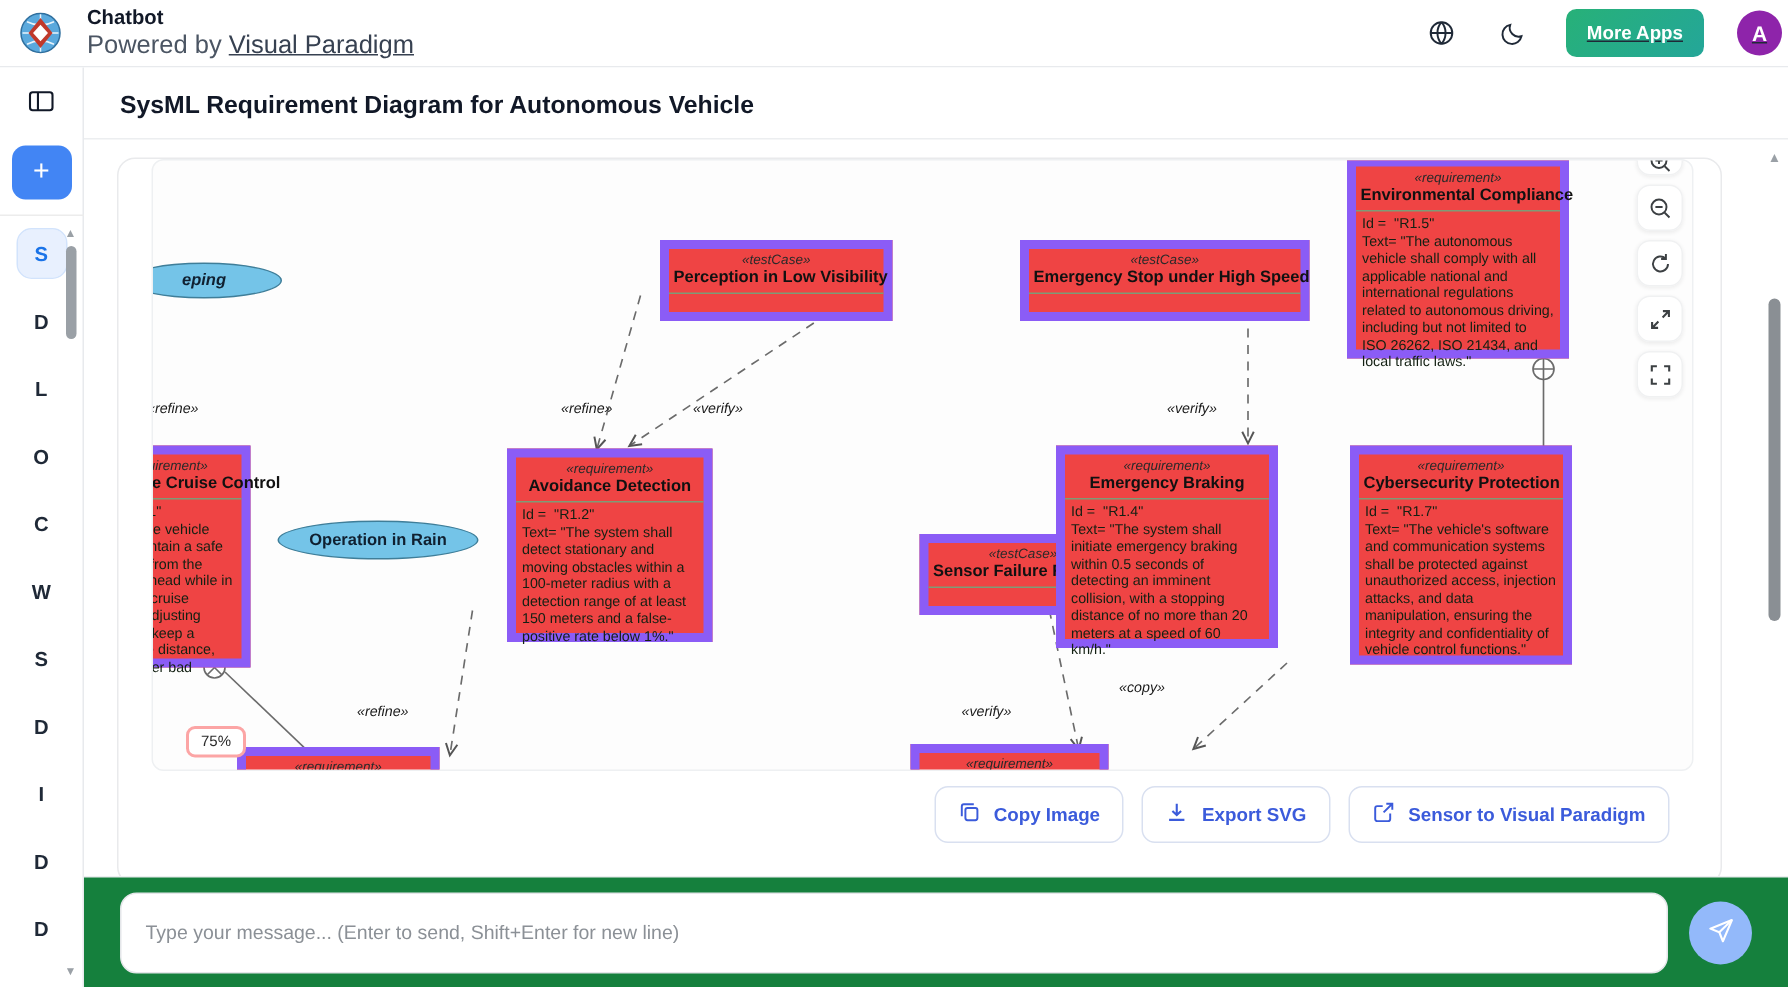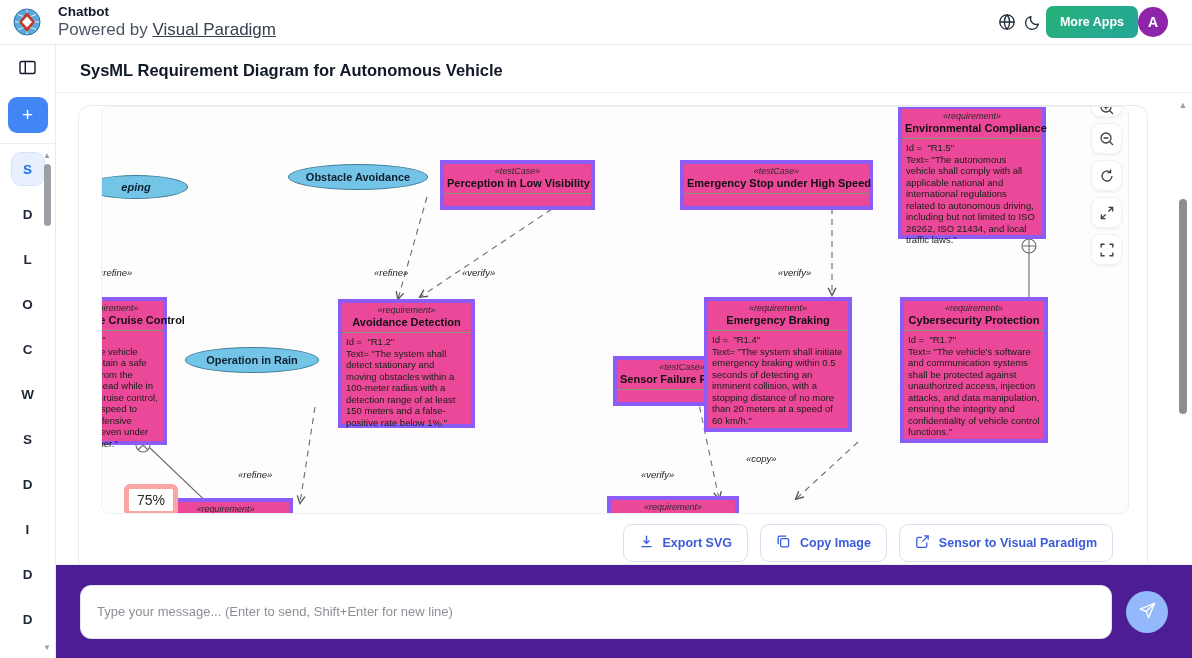--- a/index.html
+++ b/index.html
@@ -19,21 +19,21 @@
     border-bottom: 1px solid #e8eaed;
     display: flex; align-items: center;
   }
   .brand { display: flex; align-items: center; gap: 16px; padding-left: 12px; }
   .brand-logo { width: 30px; height: 30px; position: relative; }
   .brand-text { line-height: 1.15; }
   .brand-title { font-size: 13.5px; font-weight: bold; color: #111827; }
   .brand-sub { font-size: 17px; color: #4b5563; }
   .brand-sub a { color: #374151; text-decoration: underline; }
   .topbar-right {
-    margin-left: auto; display: flex; align-items: center; gap: 0; padding-right: 24px;
+    margin-left: auto; display: flex; align-items: center; gap: 22px; padding-right: 4px; text-decoration: underline;
   }
   .icon-btn {
     width: 26px; height: 26px; display: flex; align-items: center; justify-content: center;
     color: #1f2937; cursor: pointer; background: none; border: none;
   }
   .more-apps {
     background: linear-gradient(135deg,#27b178 0%,#24a699 100%);
     color: #fff; font-size: 12.5px; font-weight: bold;
     border: none; border-radius: 7px; padding: 9px 14px; cursor: pointer;
   }
@@ -102,21 +102,21 @@
     border: 1px solid #eef0f2; border-radius: 8px; background: #fdfdfd; overflow: hidden;
   }
   .canvas {
     position: absolute; left: 0; top: 0; width: 1028px; height: 408px;
     overflow: hidden;
   }
   .svg-layer { position: absolute; left: 0; top: 0; }
 
   
   .node {
-    position: absolute; background: #ec4899; border: 4px solid #8b5cf6;
+    position: absolute; background: #ef4444; border: 6px solid #8b5cf6;
     color: #1b2a1c;
   }
   .node .stereo {
     text-align: center; font-size: 9px; font-style: italic; color: #2a2a2a;
     padding-top: 2px; line-height: 11px;
   }
   .node .nname {
     text-align: center; font-size: 11px; font-weight: bold; color: #111; line-height: 13px;
     padding: 0 3px 3px 3px; white-space: nowrap;
   }
@@ -130,22 +130,22 @@
   .ellipse {
     position: absolute; background: #74c4e8; border: 1px solid #3f7e99;
     border-radius: 50%; display: flex; align-items: center; justify-content: center;
     font-size: 11px; font-weight: bold; color: #102030; white-space: nowrap;
   }
   .edge-label {
     position: absolute; font-size: 9.5px; font-style: italic; color: #1a1a1a;
     white-space: nowrap;
   }
   .zoom-badge {
-    position: absolute; background: #fff; border: 5px solid #fca5a5; border-radius: 6px;
-    font-size: 14px; color: #2b2b2b; padding: 3px 8px;
+    position: absolute; background: #fff; border: 2px solid #fca5a5; border-radius: 6px;
+    font-size: 10px; color: #2b2b2b; padding: 3px 8px;
   }
 
   
   .diag-tools {
     position: absolute; right: 6px; top: -8px; display: flex; flex-direction: column; gap: 6px;
     z-index: 6;
   }
   .diag-tool {
     width: 31px; height: 31px; border-radius: 9px; background: rgba(255,255,255,.93);
     border: 1px solid #f0f1f2; display: flex; align-items: center; justify-content: center;
@@ -171,22 +171,22 @@
   }
   .chat-scroll-up { top: 0; }
   .chat-scroll-down { bottom: 0; }
   .chat-thumb {
     position: absolute; left: 2px; top: 100px; width: 8px; height: 215px;
     background: #8a8f94; border-radius: 5px; cursor: pointer;
   }
 
   
   .composer {
-    position: absolute; left: 56px; bottom: 0; width: 1136px; height: 94px;
-    background: #4c1d95; border-top: 1px solid #eceef0;
+    position: absolute; left: 56px; bottom: 0; width: 1136px; height: 74px;
+    background: #15803d; border-top: 1px solid #eceef0;
     display: flex; align-items: center; gap: 14px; padding: 0 24px;
   }
   .composer-input {
     flex: 1; height: 54px; border: 1px solid #e4e6e9; border-radius: 11px;
     font-size: 13px; color: #111827; padding: 0 16px; outline: none; background: #fff;
     font-family: "Liberation Sans", sans-serif;
   }
   .composer-input::placeholder { color: #8b9096; }
   .send-btn {
     width: 42px; height: 42px; border-radius: 50%; background: #93b9fa; border: none;
@@ -306,23 +306,20 @@
               <circle cx="41" cy="338" r="7"></circle>
             </g>
             <g stroke="#6b6b6b" stroke-width="1.1">
               <path d="M36 333 l10 10 M46 333 l-10 10"></path>
             </g>
           </svg>
 
           <div class="ellipse" style="left:-18px; top:68px; width:104px; height:24px;font-style:italic;">
             <span>eping</span>
           </div>
-          <div class="ellipse" style="left:186px; top:57px; width:140px; height:26px;">
-            <span>Obstacle Avoidance</span>
-          </div>
           <div class="ellipse" style="left:83px; top:240px; width:134px; height:26px;">
             <span>Operation in Rain</span>
           </div>
 
           <div class="node" style="left:338px; top:53px; width:155px;">
             <div class="stereo">«testCase»</div>
             <div class="nname">Perception in Low Visibility</div>
             <div class="ndiv"></div>
             <div class="nempty"></div>
           </div>
@@ -430,34 +427,34 @@
             <svg width="16" height="16" viewBox="0 0 16 16" fill="none" stroke="#3c4043" stroke-width="1.4">
               <path d="M2.2 5.6V2.2h3.4M10.4 2.2h3.4v3.4M13.8 10.4v3.4h-3.4M5.6 13.8H2.2v-3.4"></path>
             </svg>
           </div>
         </div>
       </div>
 
       <div class="actions">
         <button class="act-btn">
           <span>
-            <svg width="15" height="15" viewBox="0 0 15 15" fill="none" stroke="#3b5bdb" stroke-width="1.4">
-              <path d="M7.5 1.8v7.4M4.6 6.6l2.9 2.8 2.9-2.8M2.4 12.6h10.2"></path>
+            <svg width="15" height="15" viewBox="0 0 15 15" fill="none" stroke="#3b5bdb" stroke-width="1.3">
+              <rect x="4.6" y="4.6" width="8" height="8.2" rx="1.4"></rect>
+              <path d="M10.2 2.2H3.6c-.8 0-1.4.6-1.4 1.4v6.6"></path>
             </svg>
           </span>
-          <span>Export SVG</span>
+          <span>Copy Image</span>
         </button>
         <button class="act-btn">
           <span>
-            <svg width="15" height="15" viewBox="0 0 15 15" fill="none" stroke="#3b5bdb" stroke-width="1.3">
-              <rect x="4.6" y="4.6" width="8" height="8.2" rx="1.4"></rect>
-              <path d="M10.2 2.2H3.6c-.8 0-1.4.6-1.4 1.4v6.6"></path>
+            <svg width="15" height="15" viewBox="0 0 15 15" fill="none" stroke="#3b5bdb" stroke-width="1.4">
+              <path d="M7.5 1.8v7.4M4.6 6.6l2.9 2.8 2.9-2.8M2.4 12.6h10.2"></path>
             </svg>
           </span>
-          <span>Copy Image</span>
+          <span>Export SVG</span>
         </button>
         <button class="act-btn">
           <span>
             <svg width="15" height="15" viewBox="0 0 15 15" fill="none" stroke="#3b5bdb" stroke-width="1.3">
               <path d="M11.8 8.4v3.6c0 .8-.6 1.4-1.4 1.4H3.2c-.8 0-1.4-.6-1.4-1.4V4.8c0-.8.6-1.4 1.4-1.4h3.6"></path>
               <path d="M9.2 1.8h4v4M13.2 1.8L7.4 7.6"></path>
             </svg>
           </span>
           <span>Sensor to Visual Paradigm</span>
         </button>

